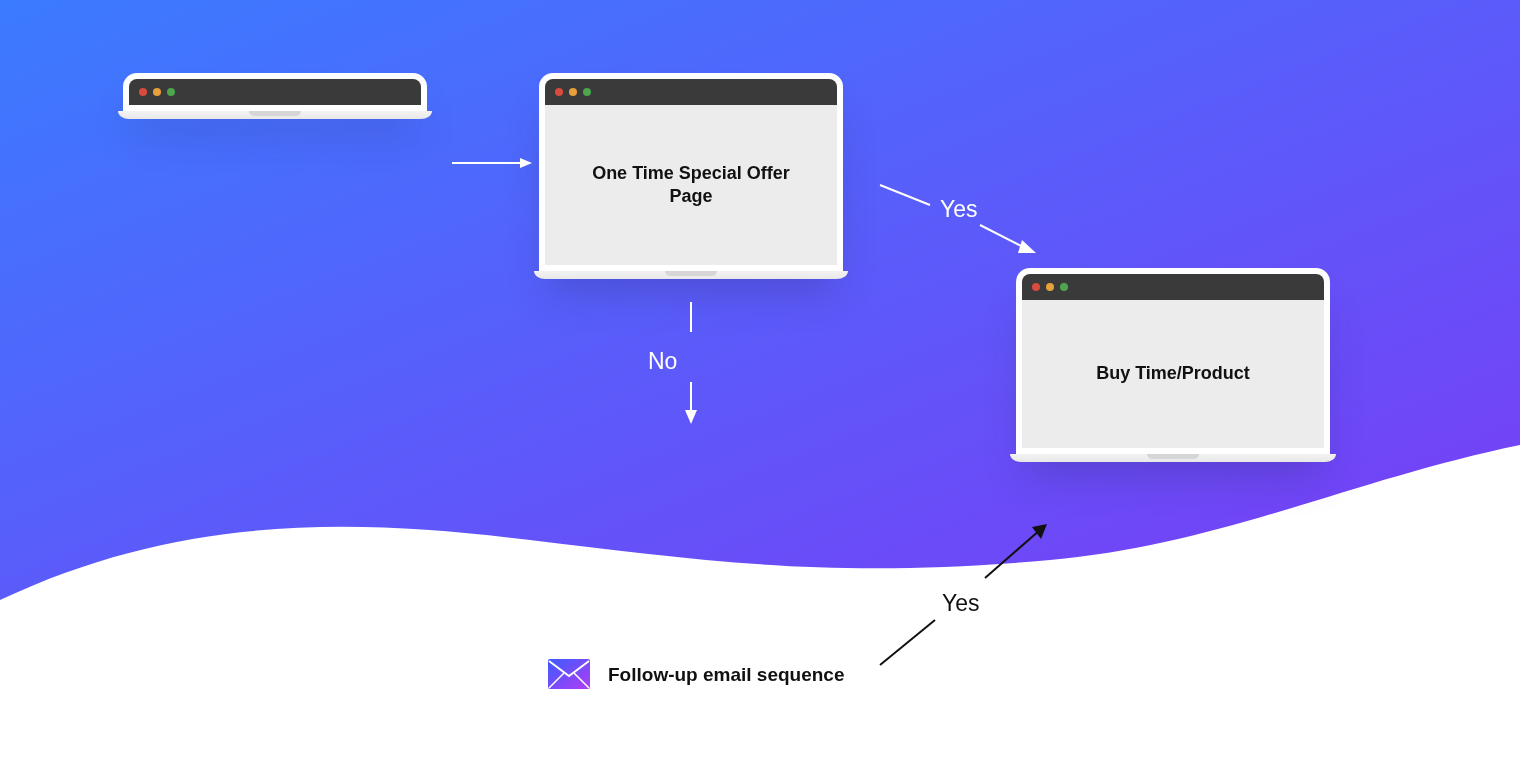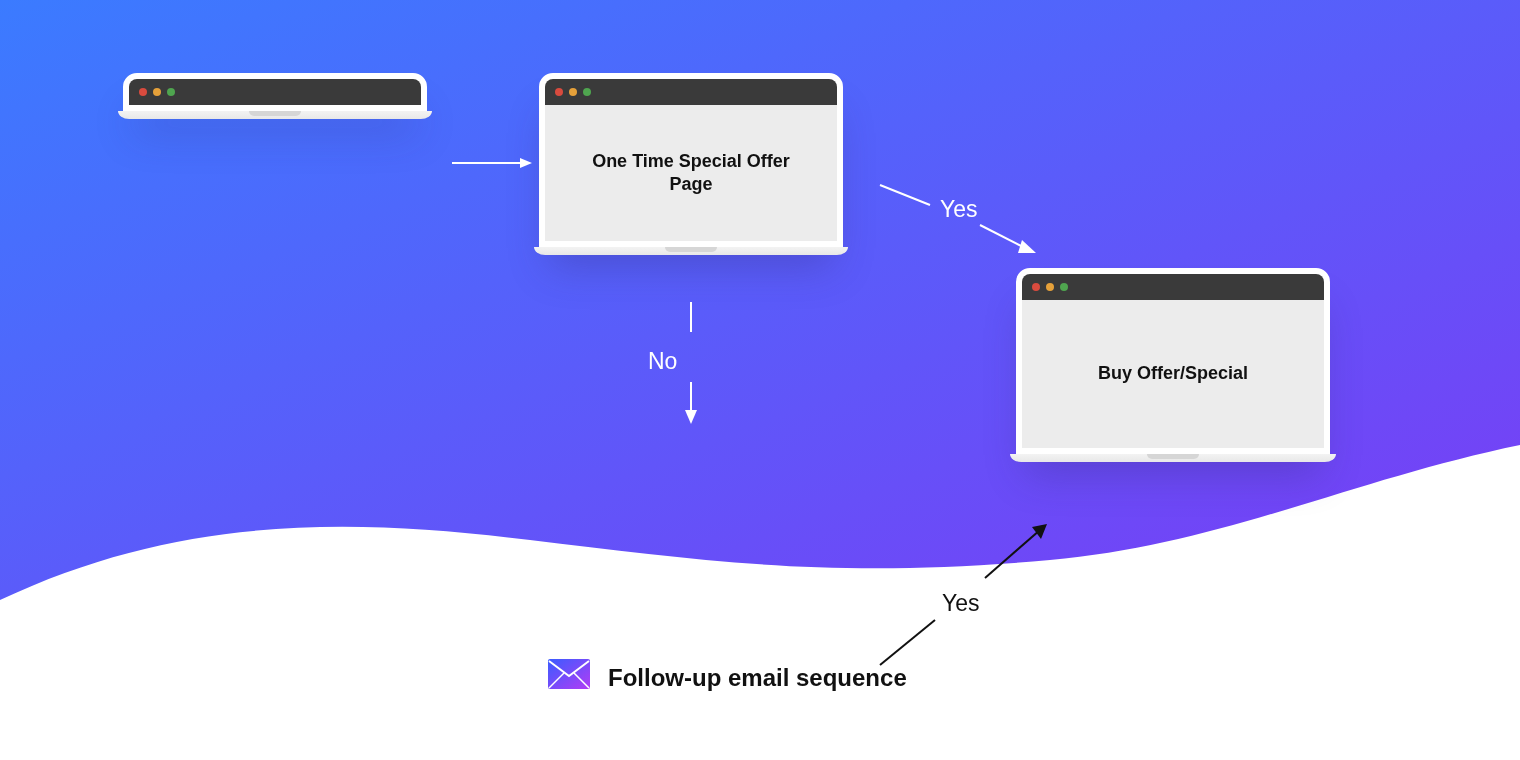--- a/index.html
+++ b/index.html
@@ -13,21 +13,21 @@
 .content{background:#ececec;display:flex;align-items:center;justify-content:center;font-weight:700;color:#111;text-align:center;line-height:1.3}
 .base{position:relative;height:8px;background:linear-gradient(#f3f3f3,#e8e8e8);border-radius:0 0 14px 14px/0 0 10px 10px;box-shadow:0 30px 40px -10px rgba(50,40,120,.3)}
 .notch{position:absolute;left:50%;top:0;transform:translateX(-50%);width:52px;height:5px;background:#d6d6d6;border-radius:0 0 6px 6px}
 .lbl{position:absolute;color:#fff;font-size:23px;font-weight:400}
 .lbl-dark{color:#111}
 .arrow-line{stroke:#fff;stroke-width:2;fill:none}
 .arrow-head{fill:#fff}
 .arrow-dark-line{stroke:#111;stroke-width:2;fill:none}
 .arrow-dark-head{fill:#111}
 .email-icon{position:absolute}
-.email-text{position:absolute;font-weight:700;color:#111;font-size:24px}
+.email-text{position:absolute;font-weight:700;color:#111;font-size:19px}
 </style>
 </head>
 <body>
 
 <svg class="bg" width="1520" height="760">
   <defs>
     <linearGradient id="bgGrad" x1="0" y1="0" x2="1" y2="1">
       <stop offset="0%" stop-color="#3b7bff"></stop>
       <stop offset="100%" stop-color="#7a3cf5"></stop>
     </linearGradient>
@@ -53,35 +53,35 @@
     </div>
 </div>
 
 <div class="laptop" style="left:534px;top:73px;width:314px">
   <div class="screen" style="width:292px;margin:0 auto">
     <div class="titlebar">
       <span class="dot d1"></span>
         <span class="dot d2"></span>
         <span class="dot d3"></span>
     </div>
-    <div class="content" style="height:136px;font-size:18px;padding:0 40px">One Time Special Offer Page</div>
+    <div class="content" style="height:160px;font-size:18px;padding:0 40px">One Time Special Offer Page</div>
   </div>
   <div class="base" style="width:314px">
       <div class="notch"></div>
     </div>
 </div>
 
 <div class="laptop" style="left:1010px;top:268px;width:326px">
   <div class="screen" style="width:302px;margin:0 auto">
     <div class="titlebar">
       <span class="dot d1"></span>
         <span class="dot d2"></span>
         <span class="dot d3"></span>
     </div>
-    <div class="content" style="height:148px;font-size:18px">Buy Offer/Special</div>
+    <div class="content" style="height:148px;font-size:18px">Buy Time/Product</div>
   </div>
   <div class="base" style="width:326px">
       <div class="notch"></div>
     </div>
 </div>
 
 <svg style="position:absolute;left:0;top:0" width="1520" height="760">
 
   <line class="arrow-line" x1="452" y1="163" x2="520" y2="163"></line>
   <polygon class="arrow-head" points="520,158 532,163 520,168"></polygon>

